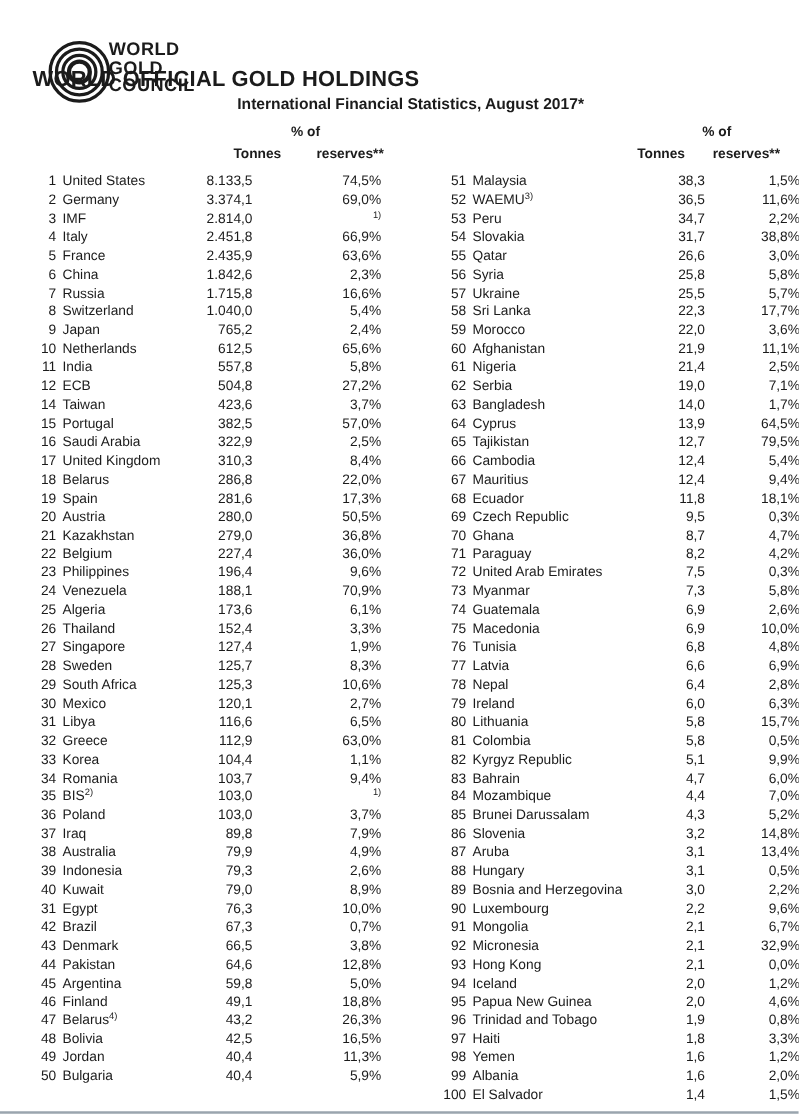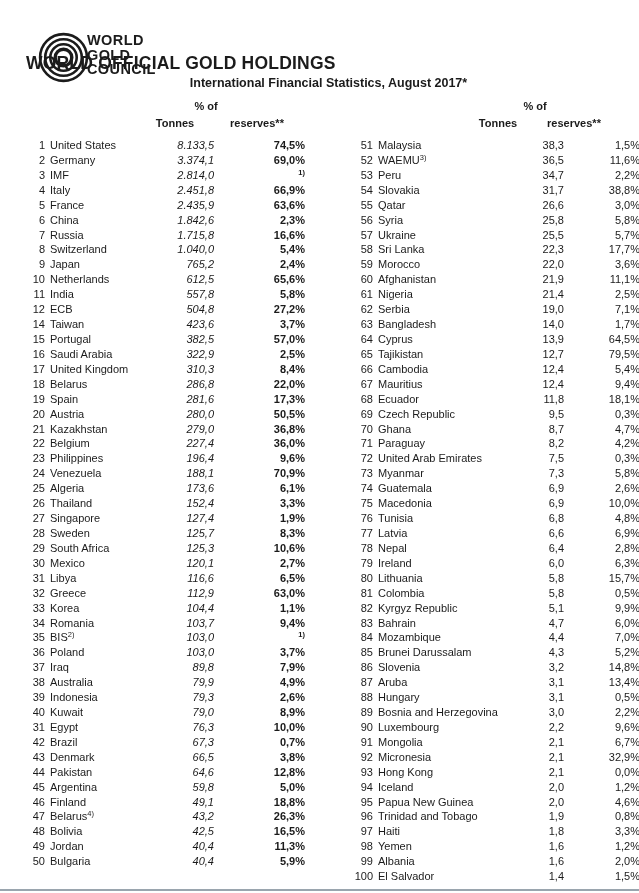--- a/index.html
+++ b/index.html
@@ -17,37 +17,37 @@
   
   .title{
     position:absolute;left:26px;top:53px;width:613px;
     font-weight:bold;font-size:17.5px;letter-spacing:0.2px;
   }
   .subtitle{
     position:absolute;left:22px;top:76px;width:613px;text-align:center;
     font-weight:bold;font-size:12.5px;
   }
   
-  .colhead{position:absolute;width:100px;text-align:center;font-weight:bold;font-size:11px;white-space:nowrap;}
+  .colhead{position:absolute;width:100px;text-align:right;font-weight:bold;font-size:11px;white-space:nowrap;}
   .ch-pct-top-l{left:156px;top:100px;}
   .ch-tonnes-l {left:125px;top:117px;}
   .ch-res-l    {left:207px;top:117px;}
   .ch-pct-top-r{left:485px;top:100px;}
   .ch-tonnes-r {left:448px;top:117px;}
   .ch-res-r    {left:524px;top:117px;}
   
   .tbl{position:absolute;top:138px;font-size:11px;}
   .tbl-left {left:0px;width:312px;}
   .tbl-right{left:328px;width:327px;}
   .row{position:relative;height:14.93px;line-height:14.93px;white-space:nowrap;}
   .cell{position:absolute;top:0;height:14.93px;}
   .rank{left:0;width:45px;text-align:right;}
   .country{left:50px;text-align:left;}
-  .tbl-left  .tonnes{left:114px;width:100px;text-align:right;font-style:italic;}
-  .tbl-left  .pct   {left:219px;width:86px; text-align:right;font-weight:bold;}
+  .tbl-left  .tonnes{left:102px;width:100px;text-align:right;}
+  .tbl-left  .pct   {left:219px;width:86px; text-align:right;}
   .tbl-right .tonnes{left:146px;width:90px;text-align:right;}
   .tbl-right .pct   {left:238px;width:74px;text-align:right;}
   sup{font-size:7.5px;line-height:0;vertical-align:4px;}
   .footer-rule{position:absolute;left:0;top:889px;width:639px;height:2px;background:#9aa5ae;}
 </style>
 </head>
 <body>
 
 <div class="page">
 

